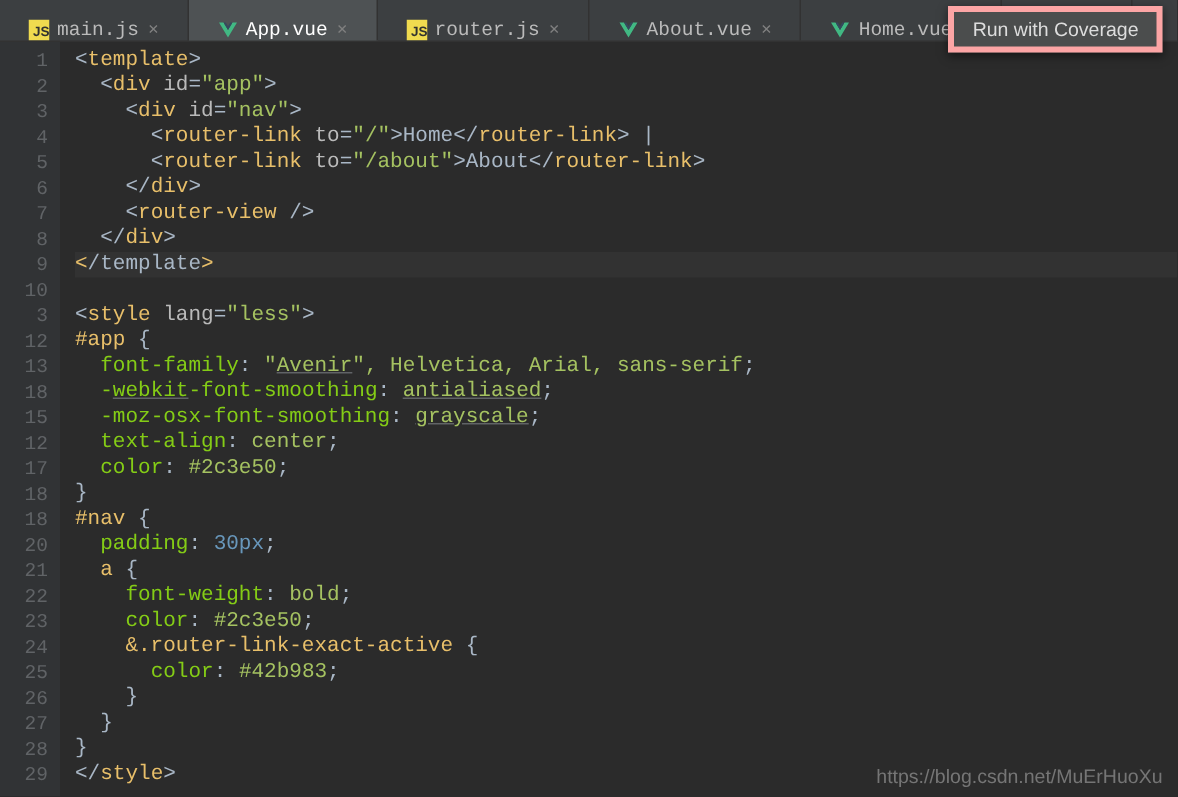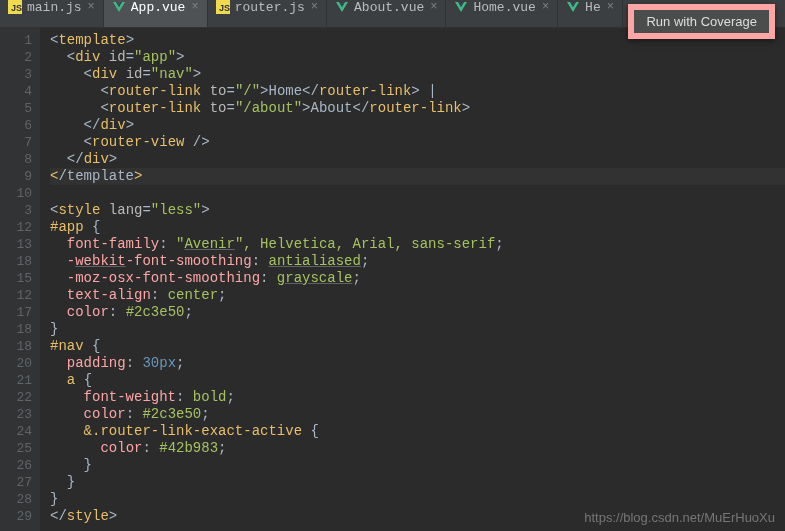--- a/index.html
+++ b/index.html
@@ -14,22 +14,22 @@
   position: relative;
 }
 .tabs {
   display: flex;
   background: #3c3f41;
   height: 28px;
   border-bottom: 1px solid #323232;
 }
 .tab {
   display: flex;
-  align-items: flex-start;
-  padding: 0 8px;
+  align-items: flex-end;
+  padding: 0 19px;
   border-right: 1px solid #323232;
   color: #bbbbbb;
   font-size: 13px;
   font-family: "Consolas", "Courier New", monospace;
   cursor: pointer;
 }
 .tab.active {
   background: #4e5254;
   color: #ffffff;
 }
@@ -70,31 +70,31 @@
   position: relative;
 }
 .code-line { height: 17px; }
 .code-line.hl { background: #323232; }
 .tag { color: #e8bf6a; }
 .attr { color: #bababa; }
 .val { color: #a5c261; }
 .punct { color: #a9b7c6; }
 .txt { color: #a9b7c6; }
 .sel { color: #e8bf6a; }
-.prop { color: #fca5a5; }
+.prop { color: #84cc16; }
 .cval { color: #a5c261; }
 .num { color: #6897bb; }
 .u { text-decoration: underline; text-decoration-color: #606366; }
 
 .tooltip {
   position: absolute;
   top: 4px;
   right: 10px;
   background: #4b4d4d;
-  border: 6px solid #fca5a5;
+  border: 4px solid #fca5a5;
   color: #dddddd;
   padding: 4px 12px;
   font-size: 13px;
   font-family: sans-serif;
   box-shadow: 0 2px 6px rgba(0,0,0,0.5);
   z-index: 10;
 }
 .watermark {
   position: absolute;
   bottom: 6px;

